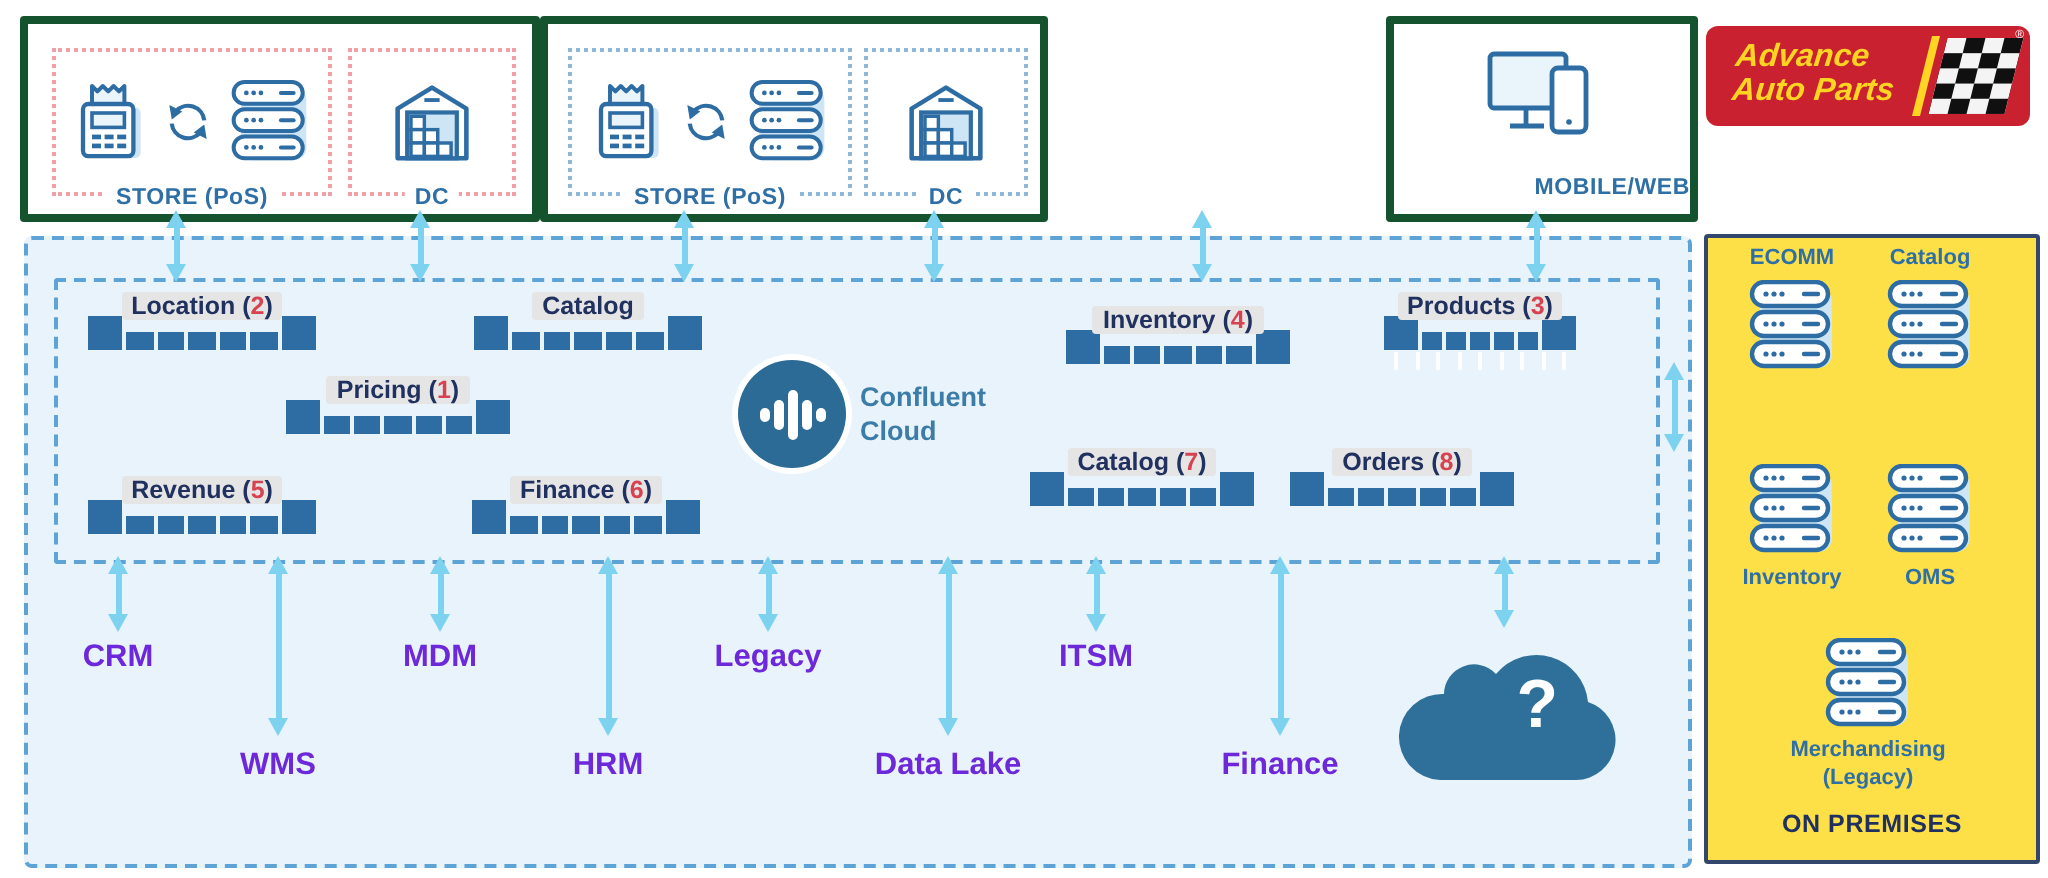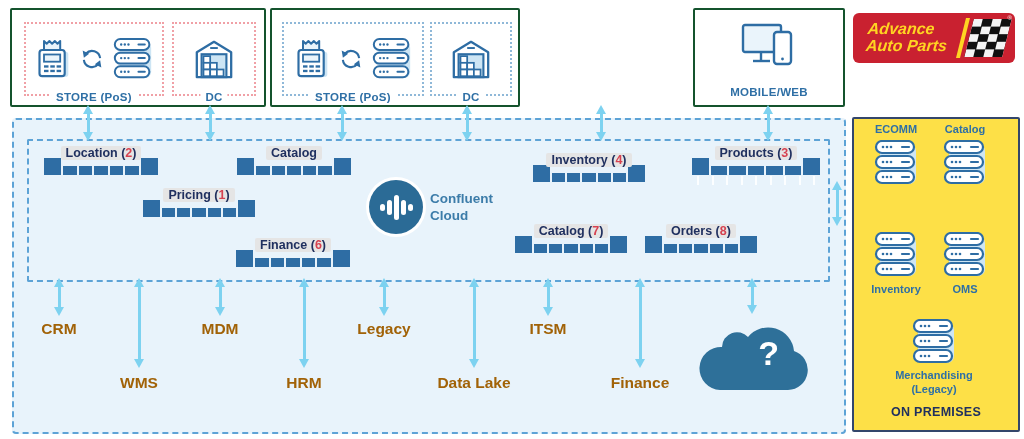--- a/index.html
+++ b/index.html
@@ -1,26 +1,26 @@
 <!DOCTYPE html>
 <html><head>
 <meta charset="utf-8">
 <style>
   html,body{margin:0;padding:0;background:#ffffff;}
   #stage{position:relative;width:1024px;height:439px;background:#ffffff;overflow:hidden;
          font-family:"Liberation Sans","DejaVu Sans",sans-serif;}
 
   
-  .src-box{position:absolute;background:#fff;border:2px solid #14532d;border-radius:2px;}
+  .src-box{position:absolute;background:#fff;border:4px solid #14532d;border-radius:2px;}
   .sub-box{position:absolute;border:2px dotted #8fb8d8;display:flex;align-items:center;justify-content:center;gap:8px;}
   .sub-box.red{border-color:#f0a0a6;}
   .sub-label{position:absolute;left:50%;bottom:-9px;transform:translateX(-50%);
              background:#fff;padding:0 5px;font-weight:700;font-size:11.5px;letter-spacing:.3px;
              color:#2e6fa5;white-space:nowrap;}
-  .mw-label{position:absolute;left:0;right:0;bottom:7px;text-align:center;font-weight:700;
+  .mw-label{position:absolute;left:0;right:0;bottom:7px;text-align:right;font-weight:700;
             font-size:11.5px;letter-spacing:.3px;color:#2e6fa5;}
 
   
   .logo{position:absolute;left:853px;top:13px;width:162px;height:50px;background:#c92130;
         border-radius:6px;overflow:hidden;}
   .logo-text{position:absolute;left:14px;top:7px;color:#ffd422;font-weight:700;font-style:italic;
              font-size:16px;line-height:17px;transform:skewX(-6deg);white-space:nowrap;}
   .logo-bar{position:absolute;right:50px;top:5px;width:4px;height:40px;background:#ffd422;transform:skewX(-14deg);}
   .logo-flag{position:absolute;right:8px;top:6px;width:38px;height:38px;transform:skewX(-14deg);
              background:repeating-conic-gradient(#101010 0% 25%,#f4f4f4 0% 50%);background-size:19px 15.2px;}
@@ -56,21 +56,21 @@
   .arr{position:absolute;width:3px;margin-left:-1.5px;background:#7dd2f0;z-index:6;}
   .arr::before{content:"";position:absolute;top:-9px;left:50%;margin-left:-5.5px;
                border-left:5.5px solid transparent;border-right:5.5px solid transparent;
                border-bottom:9px solid #7dd2f0;}
   .arr::after{content:"";position:absolute;bottom:-9px;left:50%;margin-left:-5.5px;
               border-left:5.5px solid transparent;border-right:5.5px solid transparent;
               border-top:9px solid #7dd2f0;}
 
   
   .sys{position:absolute;transform:translateX(-50%);font-weight:700;font-size:15.5px;
-       color:#a16207;white-space:nowrap;z-index:4;}
+       color:#6d28d9;white-space:nowrap;z-index:4;}
 
   
   .qcloud{position:absolute;left:693px;top:318px;width:122px;height:76px;z-index:4;}
   .qcloud .q{position:absolute;left:62%;top:46%;transform:translate(-50%,-50%);
              color:#fff;font-weight:700;font-size:34px;}
 
   
   .onprem{position:absolute;left:852px;top:117px;width:164px;height:311px;background:#fde047;
           border:2.5px solid #33466b;border-radius:2px;}
   .op-label{position:absolute;transform:translateX(-50%);font-weight:700;font-size:11px;
@@ -265,20 +265,36 @@
         <i class="tb tall"></i>
         <i class="tb"></i>
         <i class="tb"></i>
         <i class="tb"></i>
         <i class="tb"></i>
         <i class="tb"></i>
         <i class="tb tall"></i>
       </div>
   </div>
 
+  <div class="topic" style="left:44px;top:238px;width:114px">
+    <div class="t-label">
+        <span>Revenue (</span>
+        <span class="cnt">5</span>
+        <span>)</span>
+      </div>
+    <div class="t-blocks">
+        <i class="tb tall"></i>
+        <i class="tb"></i>
+        <i class="tb"></i>
+        <i class="tb"></i>
+        <i class="tb"></i>
+        <i class="tb"></i>
+        <i class="tb tall"></i>
+      </div>
+  </div>
 
   <div class="topic" style="left:236px;top:238px;width:114px">
     <div class="t-label">
         <span>Finance (</span>
         <span class="cnt">6</span>
         <span>)</span>
       </div>
     <div class="t-blocks">
         <i class="tb tall"></i>
         <i class="tb"></i>
@@ -300,21 +316,21 @@
         <i class="tb tall"></i>
         <i class="tb"></i>
         <i class="tb"></i>
         <i class="tb"></i>
         <i class="tb"></i>
         <i class="tb"></i>
         <i class="tb tall"></i>
       </div>
   </div>
 
-  <div class="topic" style="left:692px;top:146px;width:128px">
+  <div class="topic" style="left:692px;top:146px;width:96px">
     <div class="t-label">
         <span>Products (</span>
         <span class="cnt">3</span>
         <span>)</span>
       </div>
     <div class="t-blocks">
         <i class="tb tall"></i>
         <i class="tb"></i>
         <i class="tb"></i>
         <i class="tb"></i>

